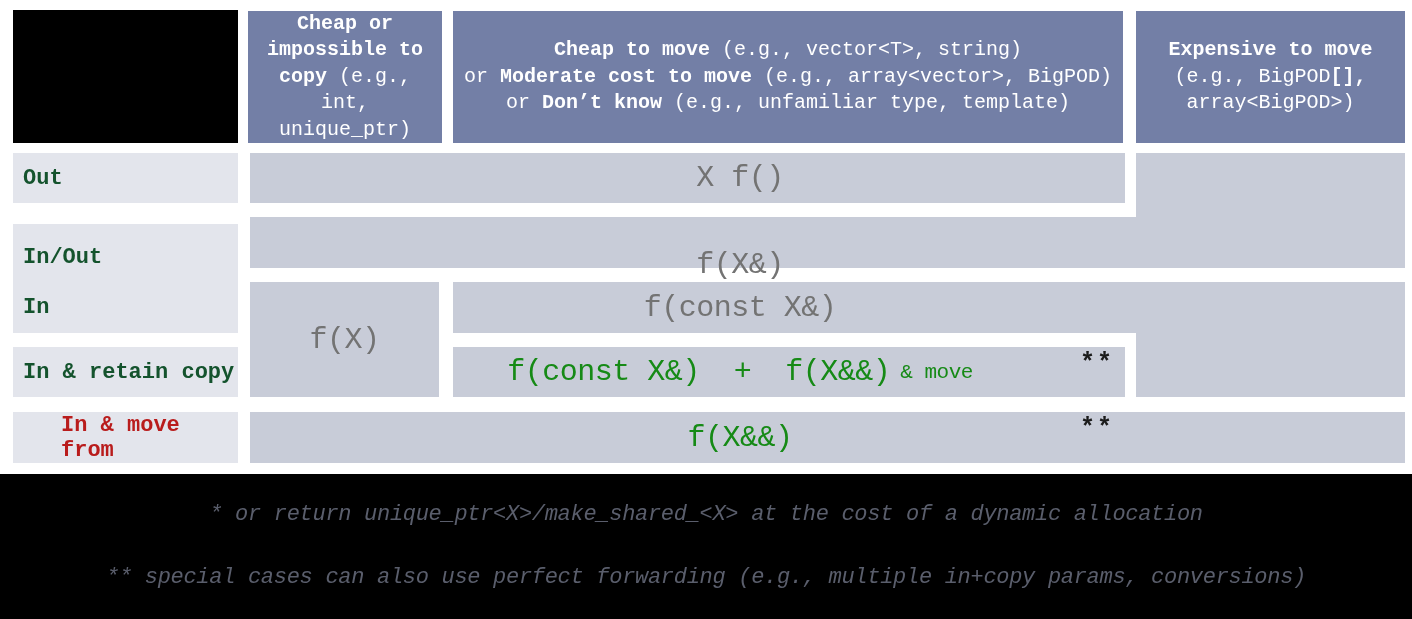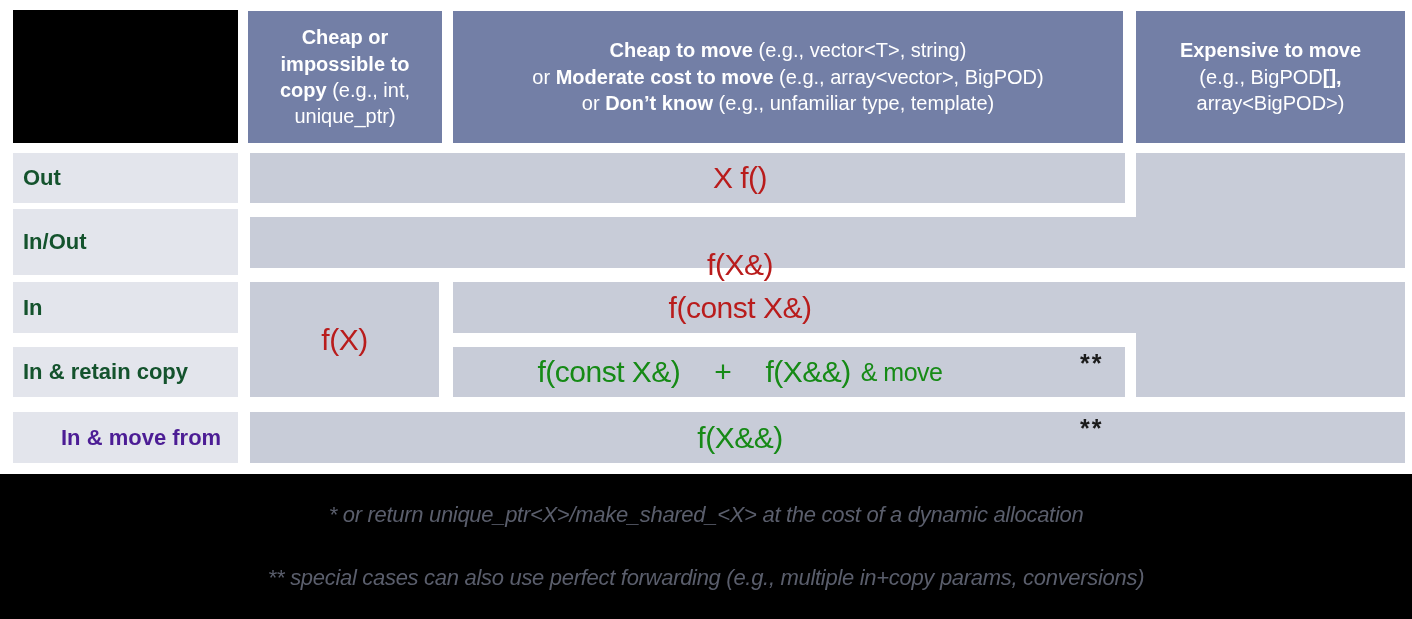--- a/index.html
+++ b/index.html
@@ -1,46 +1,46 @@
 <!DOCTYPE html>
 <html><head>
 <meta charset="utf-8">
 <style>
   html,body{margin:0;padding:0;background:#ffffff;}
   .stage{
     position:relative;width:1412px;height:619px;background:#ffffff;overflow:hidden;
-    font-family:Liberation Sans, sans-serif;
+    font-family:Liberation Mono, monospace;
   }
   .abs{position:absolute;box-sizing:border-box;}
   
   .corner{left:13px;top:10px;width:225px;height:133px;background:#000000;}
   
   .hdr{
     background:#737fa6;color:#ffffff;display:flex;flex-direction:column;
     justify-content:center;text-align:center;font-size:20px;line-height:1.32;
   }
   .hdr .b{font-weight:bold;}
   .hdr1{left:248px;top:11px;width:194px;height:132px;padding:0 8px;}
   .hdr2{left:453px;top:11px;width:670px;height:132px;}
   .hdr3{left:1136px;top:11px;width:269px;height:132px;align-items:center;}
   
   .rlabel{
     left:13px;width:225px;height:50px;background:#e3e5ec;color:#14532d;
     display:flex;align-items:center;font-weight:bold;font-size:22px;padding-left:10px;
   }
-  .rlabel.green{color:#4c1d95;padding-left:48px;}
+  .rlabel.green{color:#b91c1c;padding-left:48px;}
   
   .cell{background:#c8ccd8;}
   
   .code{
-    color:#b91c1c;font-size:30px;letter-spacing:-0.5px;text-align:center;
+    color:#737373;font-size:30px;letter-spacing:-0.5px;text-align:center;
     display:flex;align-items:center;justify-content:center;
   }
   .code.green{color:#168a16;}
-  .code .small{font-size:25px;margin-left:10px;align-self:center;}
+  .code .small{font-size:21px;margin-left:10px;align-self:center;}
   .code .plus{margin:0 34px;}
   .stars{color:#1b1b1b;font-size:25px;font-weight:600;letter-spacing:2px;line-height:1;}
   
   .footer{left:0;top:474px;width:1412px;height:145px;background:#000000;}
   .fnote{
     left:0;width:1412px;text-align:center;color:#5a5e6c;
     font-style:italic;font-size:22px;letter-spacing:-0.3px;
   }
 </style>
 </head>
@@ -60,21 +60,21 @@
     <div><span>or </span><span class="b">Don’t know</span><span> (e.g., unfamiliar type, template)</span></div>
   </div>
 
   <div class="abs hdr hdr3">
     <div class="b">Expensive to move</div>
     <div><span>(e.g., BigPOD</span><span class="b">[],</span></div>
     <div>array&lt;BigPOD&gt;)</div>
   </div>
 
   <div class="abs rlabel" style="top:153px;">Out</div>
-  <div class="abs rlabel" style="top:209px;height:66px;">In/Out</div>
+  <div class="abs rlabel" style="top:224px;height:66px;">In/Out</div>
   <div class="abs rlabel" style="top:282px;height:51px;">In</div>
   <div class="abs rlabel" style="top:347px;">In &amp; retain copy</div>
   <div class="abs rlabel green" style="top:412px;height:51px;">In &amp; move from</div>
 
   <div class="abs cell" style="left:250px;top:153px;width:875px;height:50px;"></div>
   <div class="abs cell" style="left:1136px;top:153px;width:269px;height:115px;"></div>
   <div class="abs cell" style="left:250px;top:217px;width:1155px;height:51px;"></div>
   <div class="abs cell" style="left:250px;top:282px;width:189px;height:115px;"></div>
   <div class="abs cell" style="left:453px;top:282px;width:952px;height:51px;"></div>
   <div class="abs cell" style="left:1136px;top:282px;width:269px;height:115px;"></div>

